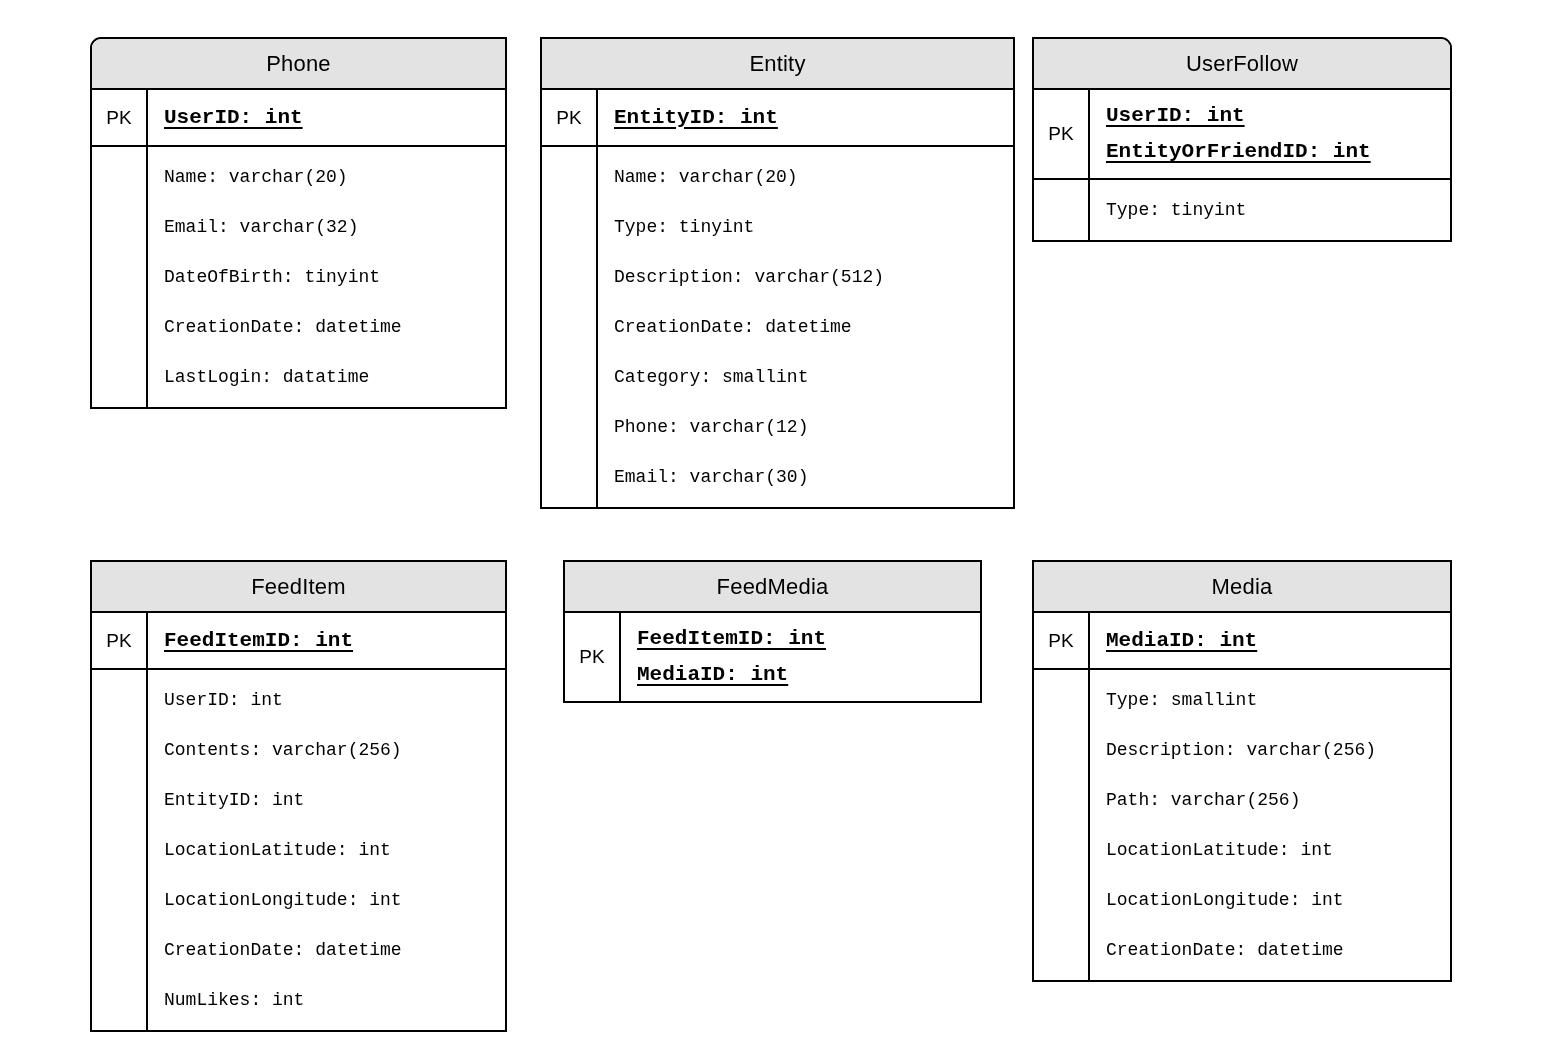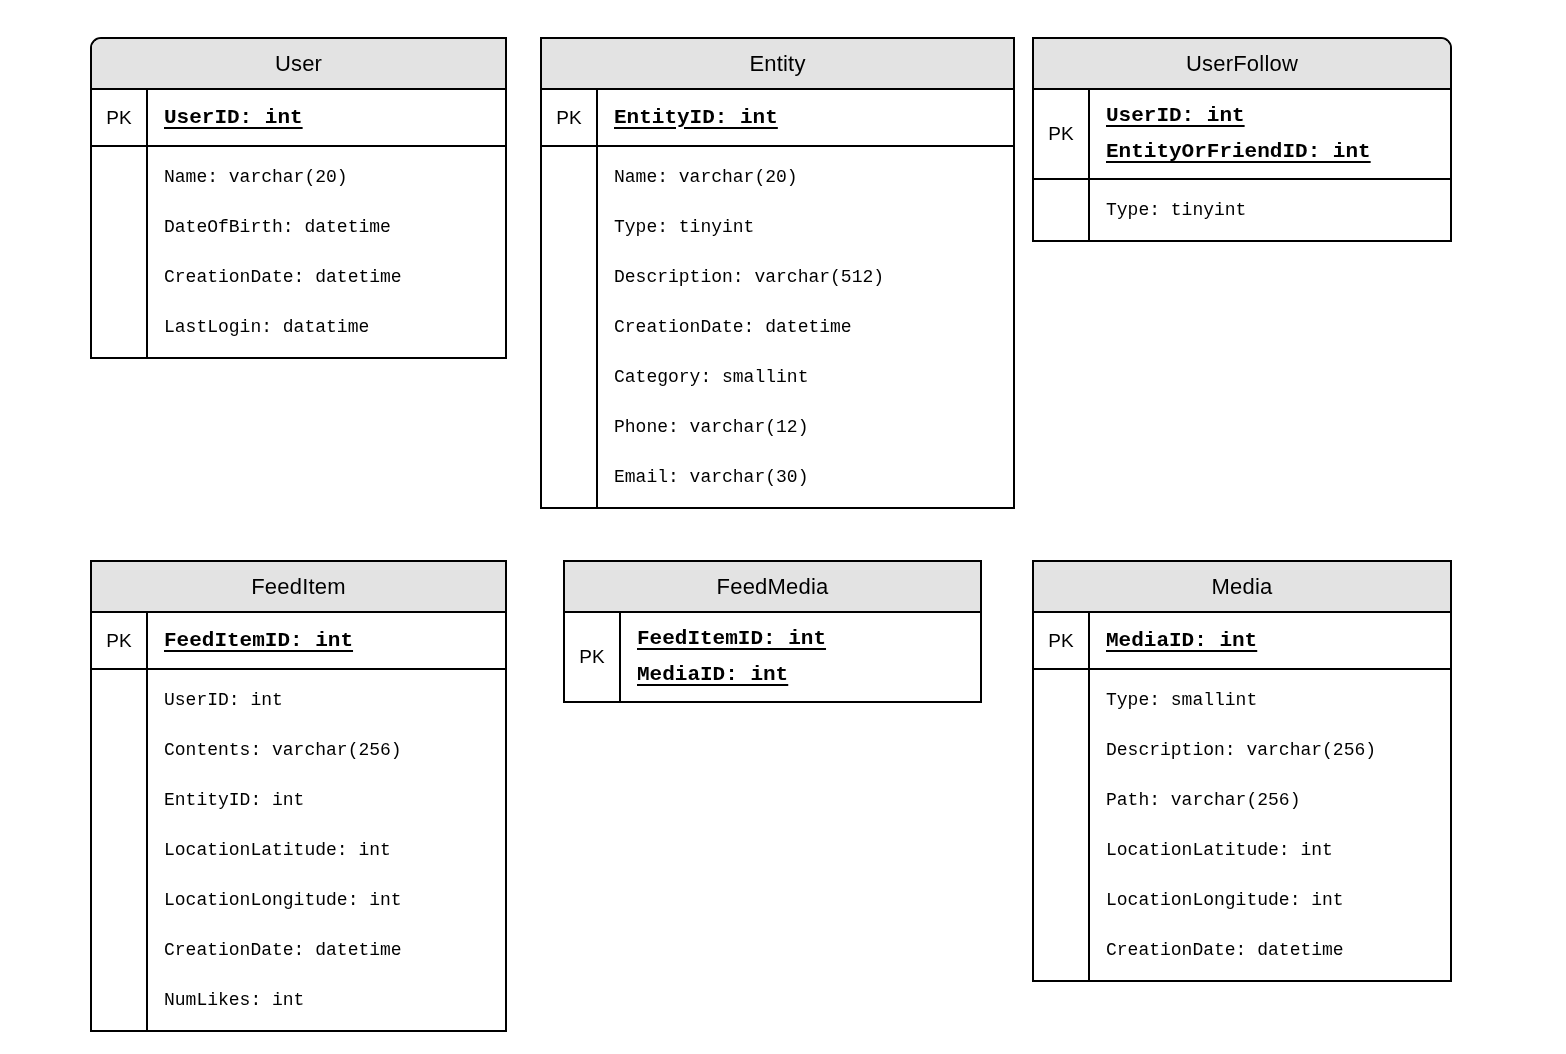--- a/index.html
+++ b/index.html
@@ -71,32 +71,33 @@
   .t-feeditem   { left: 90px;   top: 560px; width: 417px; }
   .t-feedmedia  { left: 563px;  top: 560px; width: 419px; }
   .t-media      { left: 1032px; top: 560px; width: 420px; }
 </style>
 </head>
 <body style="background: rgb(255, 255, 255);">
 
 <div class="canvas">
   <div id="diagram">
       <div class="er-table t-user">
-    <div class="er-header">User</div>
+    <div class="er-header">Phone</div>
     <div class="er-row pk-row">
       <div class="cell-gutter">PK</div>
       <div class="cell-fields pk-fields">
             <div class="pk-field">UserID: int</div>
           </div>
     </div>
     <div class="er-row body-row">
       <div class="cell-gutter"></div>
       <div class="cell-fields body-fields">
             <div class="field">Name: varchar(20)</div>
-            <div class="field">DateOfBirth: datetime</div>
+            <div class="field">Email: varchar(32)</div>
+            <div class="field">DateOfBirth: tinyint</div>
             <div class="field">CreationDate: datetime</div>
             <div class="field">LastLogin: datatime</div>
           </div>
     </div>
   </div>
       <div class="er-table t-entity">
     <div class="er-header">Entity</div>
     <div class="er-row pk-row">
       <div class="cell-gutter">PK</div>
       <div class="cell-fields pk-fields">

